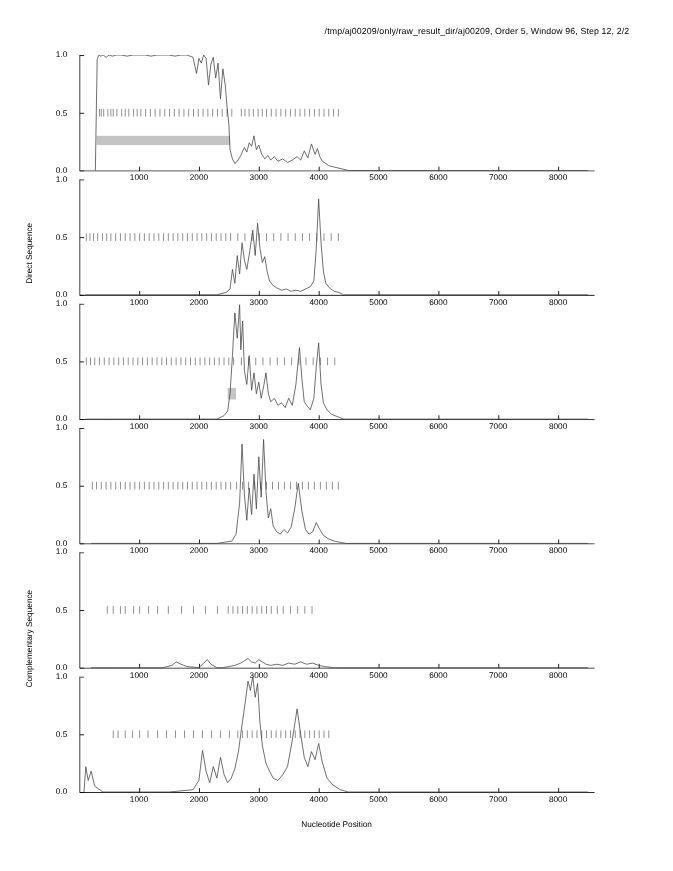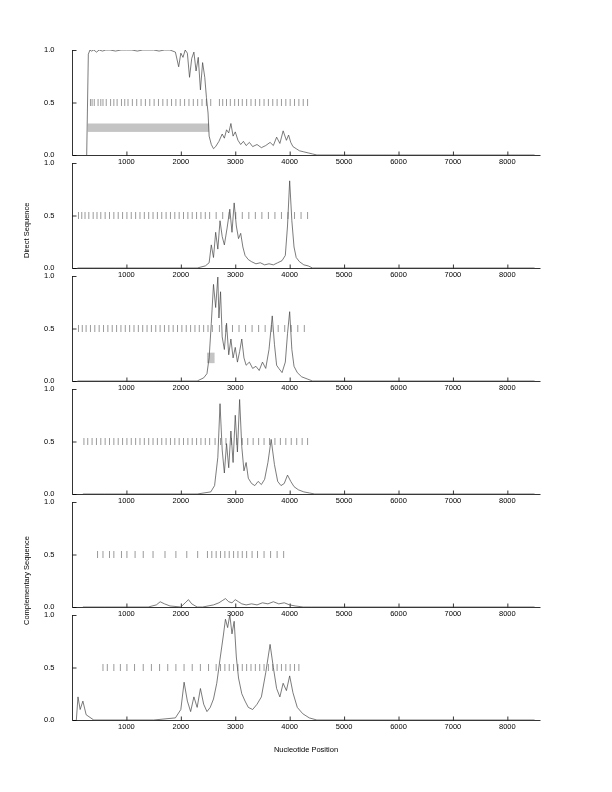--- a/index.html
+++ b/index.html
@@ -33,21 +33,21 @@
     position: absolute;
     left: 72px;
     width: 468px;
   }
   .plotsvg {
     display: block;
   }
   .ylab-tick {
     position: absolute;
     font-size: 7.5px;
-    text-align: left;
+    text-align: center;
     width: 24px;
     left: -28px;
     line-height: 8px;
   }
   .xlab-tick {
     position: absolute;
     font-size: 7.5px;
     text-align: center;
     width: 32px;
     line-height: 8px;
@@ -66,20 +66,21 @@
     transform: rotate(-90deg);
     transform-origin: 0 0;
     white-space: nowrap;
   }
 </style>
 </head>
 <body>
 
 <div id="page">
 
+  <div class="fig-title">/tmp/aj00209/only/raw_result_dir/aj00209, Order 5, Window 96, Step 12, 2/2</div>
 
   <div id="panels">
       <div class="panel" style="top: 50px; height: 105px;">
         <svg class="plotsvg" width="469" height="106">
           <path d="M0.5,0 L0.5,105.5 L468.5,105.5" fill="none" stroke="#000" stroke-width="0.8"></path>
           <line x1="0.5" x2="4.5" y1="105.5" y2="105.5" stroke="#000" stroke-width="0.8"></line>
           <line x1="0.5" x2="4.5" y1="53" y2="53" stroke="#000" stroke-width="0.8"></line>
           <line x1="0.5" x2="4.5" y1="0.5" y2="0.5" stroke="#000" stroke-width="0.8"></line>
           <line y1="105.5" y2="101.5" x1="54.91860465116279" x2="54.91860465116279" stroke="#000" stroke-width="0.8"></line>
           <line y1="105.5" y2="101.5" x1="109.33720930232558" x2="109.33720930232558" stroke="#000" stroke-width="0.8"></line>

